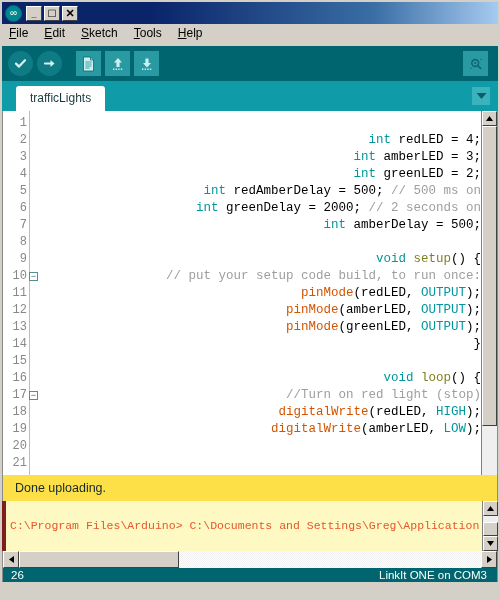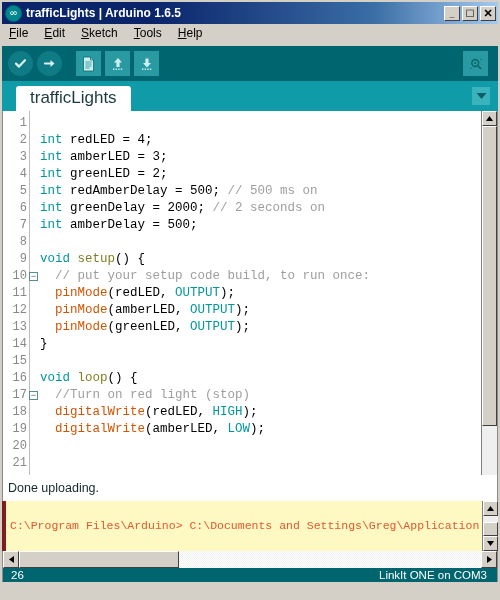--- a/index.html
+++ b/index.html
@@ -121,21 +121,21 @@
     background: #109ba8;
     display: flex;
     align-items: flex-end;
     padding: 0 6px 0 14px;
     box-sizing: border-box;
     position: relative;
   }
   .tab {
     background: #ffffff;
     color: #1a3a3f;
-    font-size: 17px;
+    font-size: 12px;
     padding: 5px 14px 6px 14px;
     border-radius: 3px 3px 0 0;
     white-space: nowrap;
     line-height: 14px;
   }
   .tab-menu-btn {
     position: absolute;
     right: 8px;
     top: 6px;
     width: 18px; height: 18px;
@@ -194,20 +194,21 @@
     overflow: hidden;
     position: relative;
   }
   .code-row {
     height: 17px;
     line-height: 17px;
     font-family: "Liberation Mono", monospace;
     font-size: 12.5px;
     white-space: pre;
     color: #000000;
+    text-align: right;
   }
   .kw  { color: #00979c; }
   .fn  { color: #d35400; }
   .fn2 { color: #7f7f22; }
   .cm  { color: #9e9e9e; }
   .cst { color: #00979c; }
 
   
   .vscroll {
     width: 16px;
@@ -231,26 +232,26 @@
     background: #d4d0c8;
     border: 1px solid;
     border-color: #ffffff #404040 #404040 #ffffff;
     box-sizing: border-box;
   }
   .sb-track { flex: 1 1 auto; background: #efefef; }
 
   
   .status-msg {
     height: 26px;
-    background: #ffffff;
+    background: #fde047;
     color: #16282b;
     font-size: 12.5px;
     display: flex;
     align-items: center;
-    padding-left: 5px;
+    padding-left: 12px;
     box-sizing: border-box;
     border-left: 1px solid #8b8b8b;
     border-right: 1px solid #8b8b8b;
   }
 
   
   .console-wrap {
     height: 50px;
     background: #fef9c3;
     display: flex;
@@ -324,21 +325,20 @@
   }
   .sb-board { color: #ffffff; }
 </style>
 </head>
 <body>
 
 <div id="app">
 
   <div class="titlebar">
     <div class="app-logo">∞</div>
-    <div class="title-text">trafficLights | Arduino 1.6.5</div>
     <div class="win-btns">
       <div class="win-btn wb-min">
           <span>_</span>
         </div>
       <div class="win-btn wb-max">
           <span>☐</span>
         </div>
       <div class="win-btn wb-close">
           <span>✕</span>
         </div>

